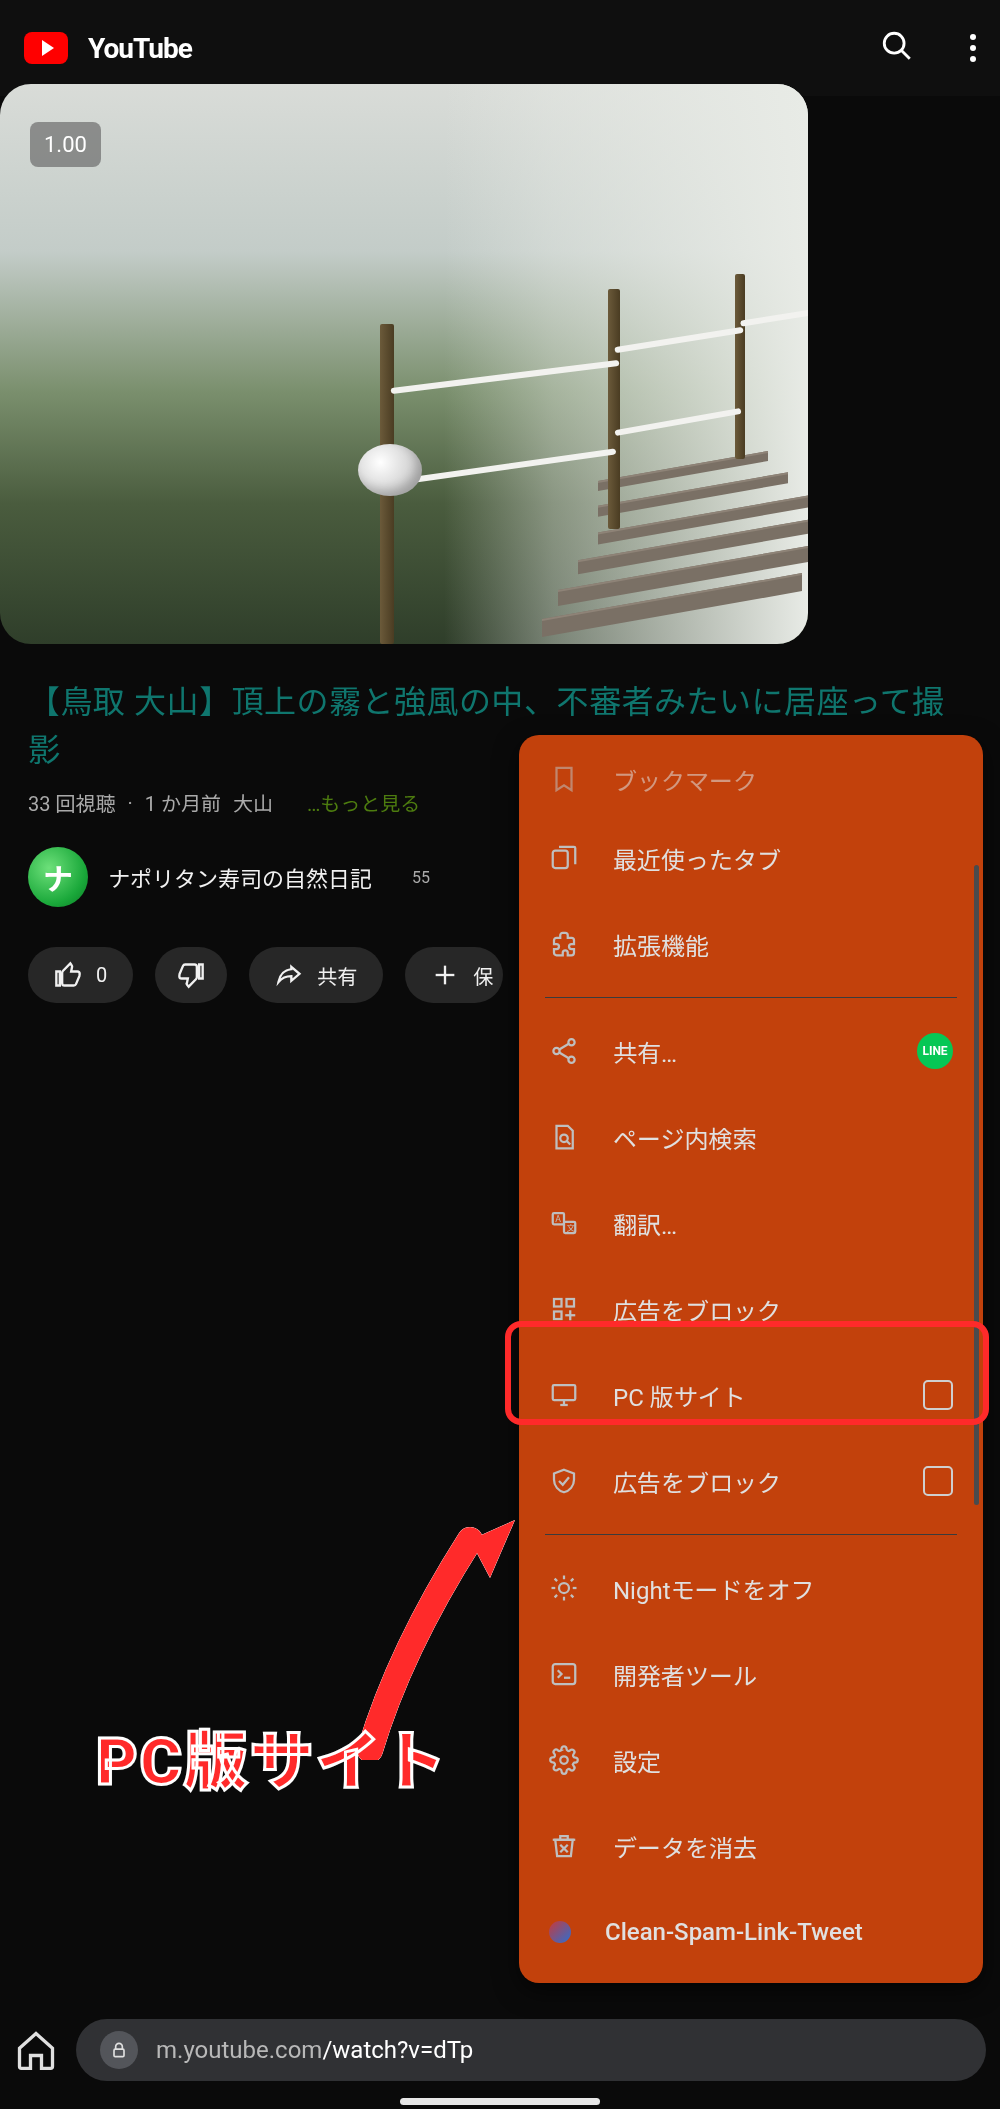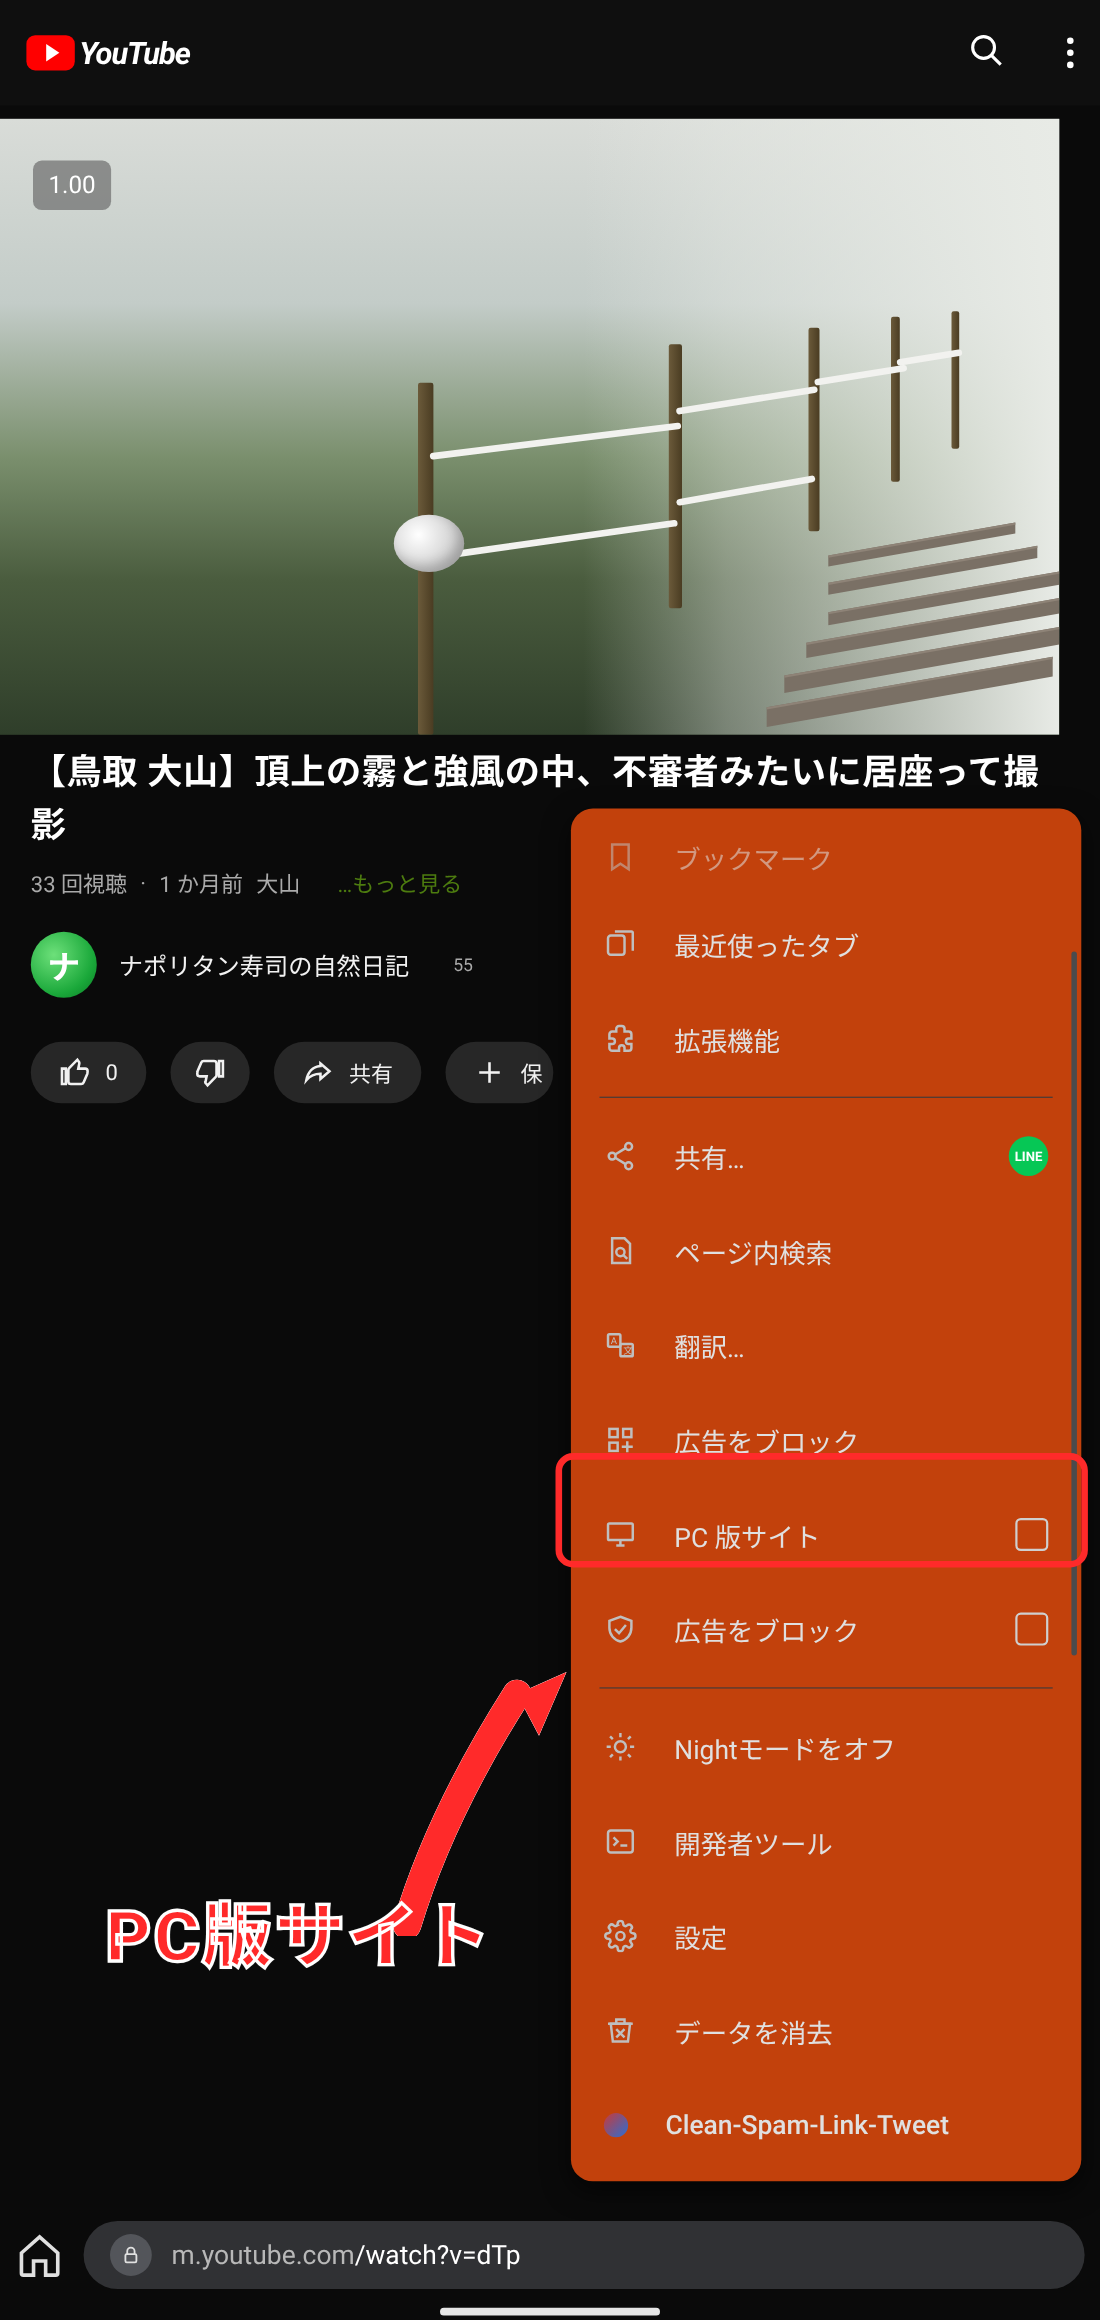--- a/index.html
+++ b/index.html
@@ -20,22 +20,21 @@
     height: 96px;
     background: #0f0f0f;
     display: flex;
     align-items: center;
     padding: 0 24px;
     justify-content: space-between;
   }
   .yt-logo {
     display: flex;
     align-items: center;
-    gap: 4px;
-    font-style: italic;
+    gap: 20px;
   }
   .yt-logo-badge {
     width: 44px; height: 32px;
     background: #ff0000;
     border-radius: 8px;
     display:flex; align-items:center; justify-content:center;
   }
   .yt-logo-badge::after{
     content:"";
     border-left:12px solid #fff;
@@ -50,24 +49,25 @@
     color: #fff;
   }
   .yt-header-actions { display:flex; gap: 56px; align-items:center; }
   .yt-header-actions svg { width: 34px; height: 34px; fill:#fff; }
   .yt-header-actions .dots { display:flex; flex-direction:column; gap:5px;}
   .yt-header-actions .dots span{ width:6px; height:6px; border-radius:50%; background:#fff;}
 
   
   .video {
     position:absolute;
-    left:0; top:108px;
-    width:963px; height:560px;
+    left:0; top:84px;
+    width:808px; height:560px;
     background:linear-gradient(180deg,#d9dcd8 0%, #c3ccc8 30%, #7a8f6d 55%, #4a5c3e 75%, #2f3e2a 100%);
     overflow:hidden;
+    border-radius:31px;
   }
   .video .fog-right{
     position:absolute; right:0; top:0; width:45%; height:100%;
     background:linear-gradient(270deg, #e8ebe6 0%, rgba(232,235,230,0.4) 70%, transparent 100%);
   }
   .video .speed-badge{
     position:absolute; left:30px; top:38px;
     background:rgba(100,100,100,0.65);
     color:#fff; font-size:22px;
     padding:10px 14px; border-radius:8px;
@@ -91,22 +91,22 @@
     background:radial-gradient(circle at 35% 35%, #fff 0%, #ddd 45%, #bbb 100%);
     box-shadow:inset -6px -6px 10px rgba(0,0,0,0.2);
   }
 
   
   .below-video {
     position:absolute; left:0; top:656px; width:1000px;
     padding:22px 28px 0 28px;
   }
   .title{
-    font-size:32px; font-weight:700; line-height:1.5;
-    color:#ffffff;
+    font-size:32px; font-weight:400; line-height:1.5;
+    color:#0f766e;
     letter-spacing:0.5px;
   }
   .meta-row{
     margin-top:14px; font-size:20px;
     color:#aaaaaa;
     display:flex; align-items:center; gap:12px;
   }
   .meta-row .more{ color:#4d7c0f; }
   .channel-row{
     margin-top:30px;

